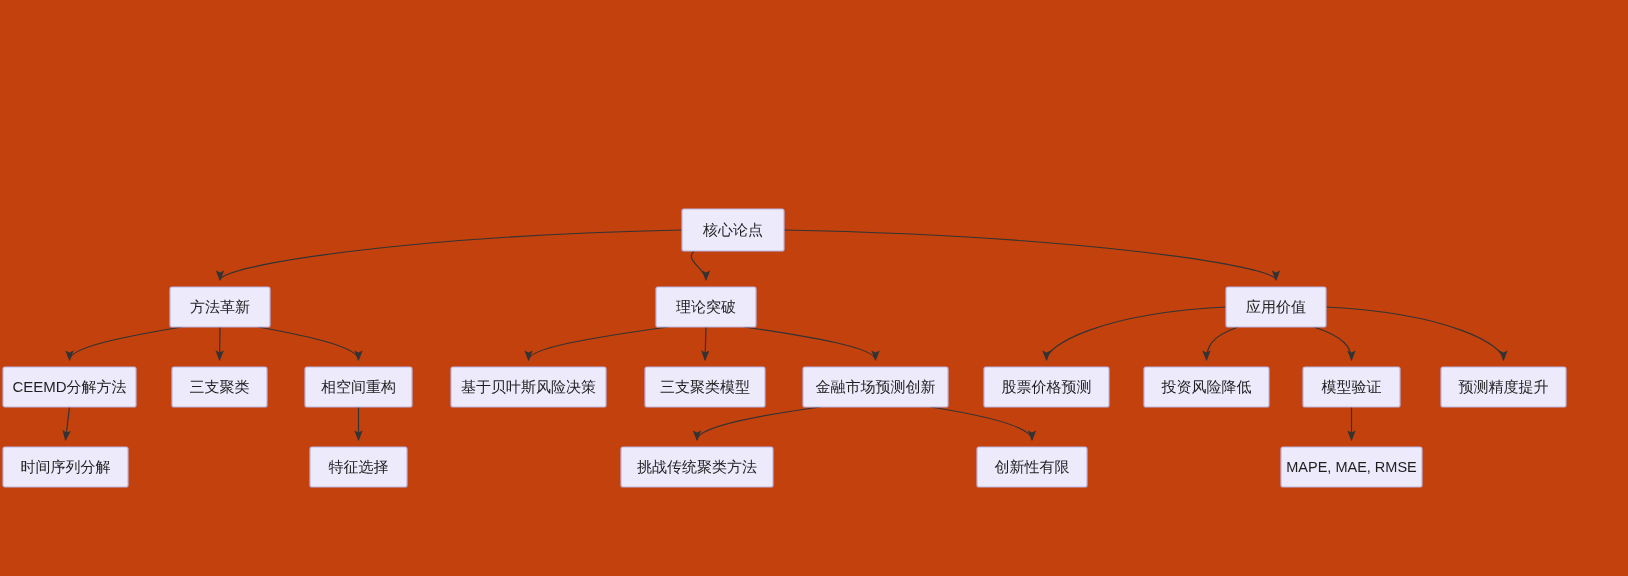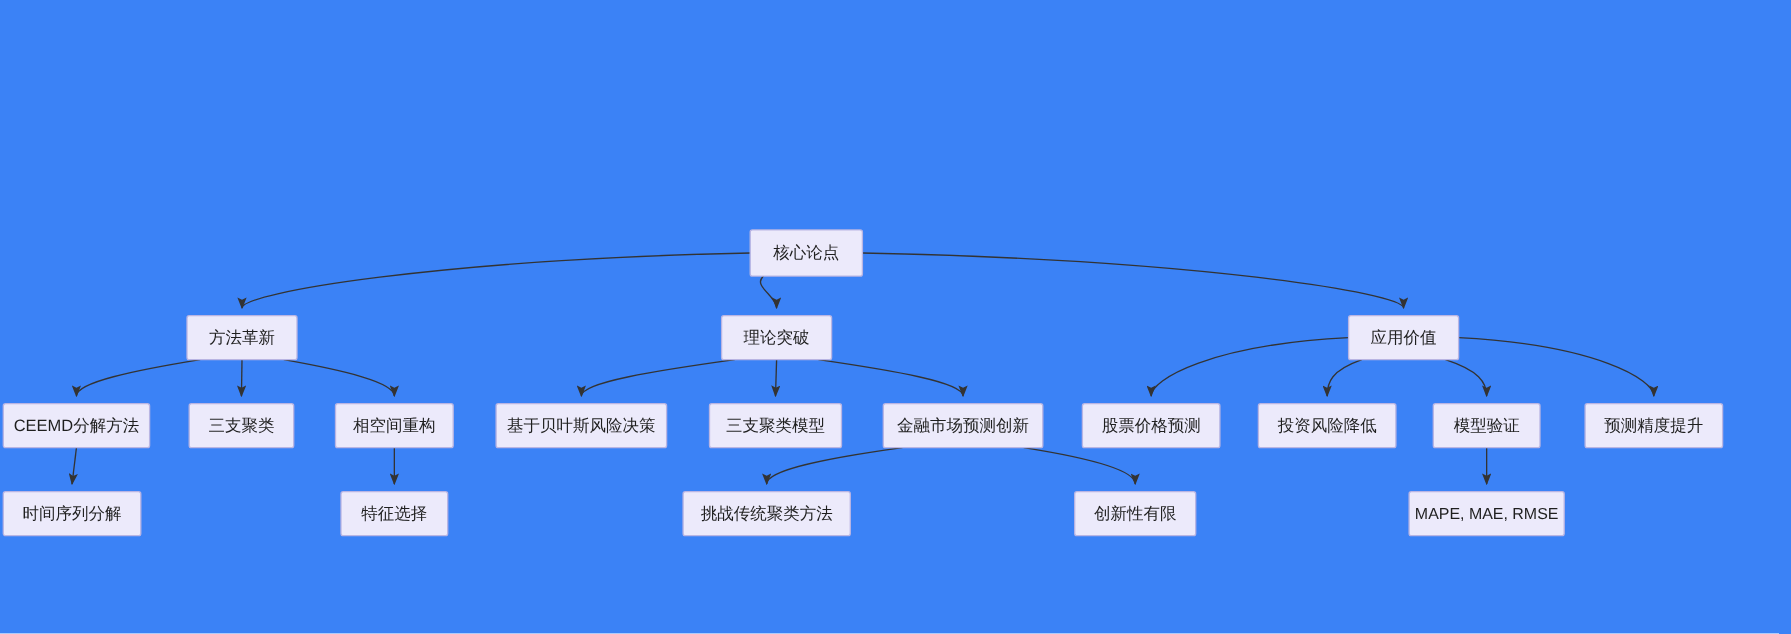--- a/index.html
+++ b/index.html
@@ -10,21 +10,21 @@
   body {
     width: 1628px;
     height: 576px;
     font-family: "Liberation Sans", "DejaVu Sans", sans-serif;
     overflow: hidden;
   }
   #flowchart-root {
     position: relative;
     width: 1628px;
     height: 576px;
-    background: #3b82f6;
+    background: #c2410c;
   }
   svg#flow-svg {
     position: absolute;
     top: 0;
     left: 0;
     width: 1628px;
     height: 576px;
     display: block;
   }
   .flow-edge {

